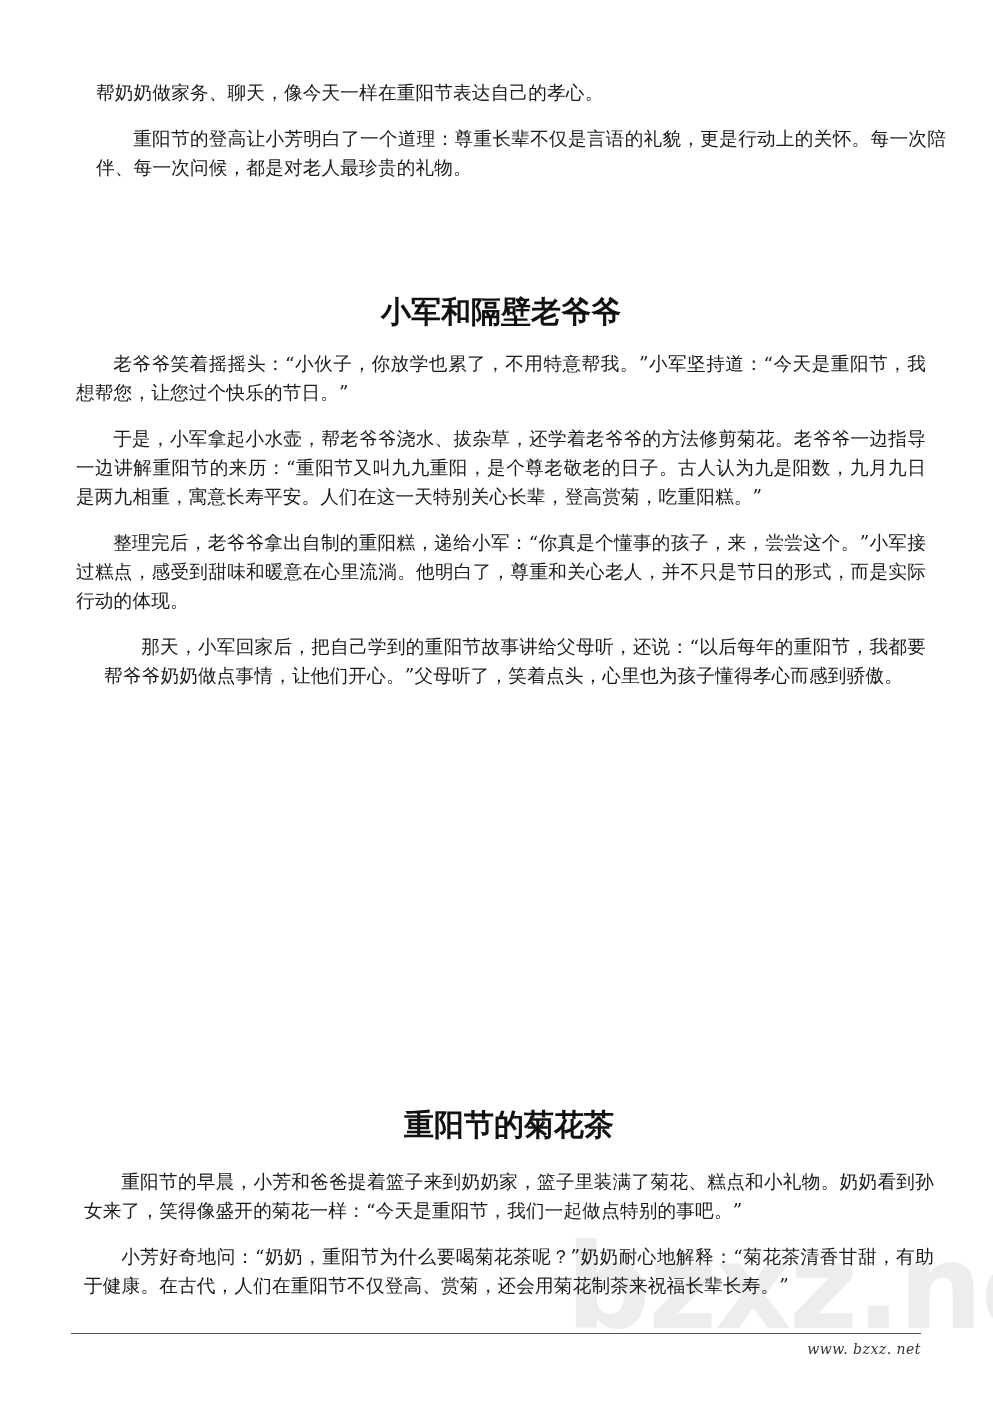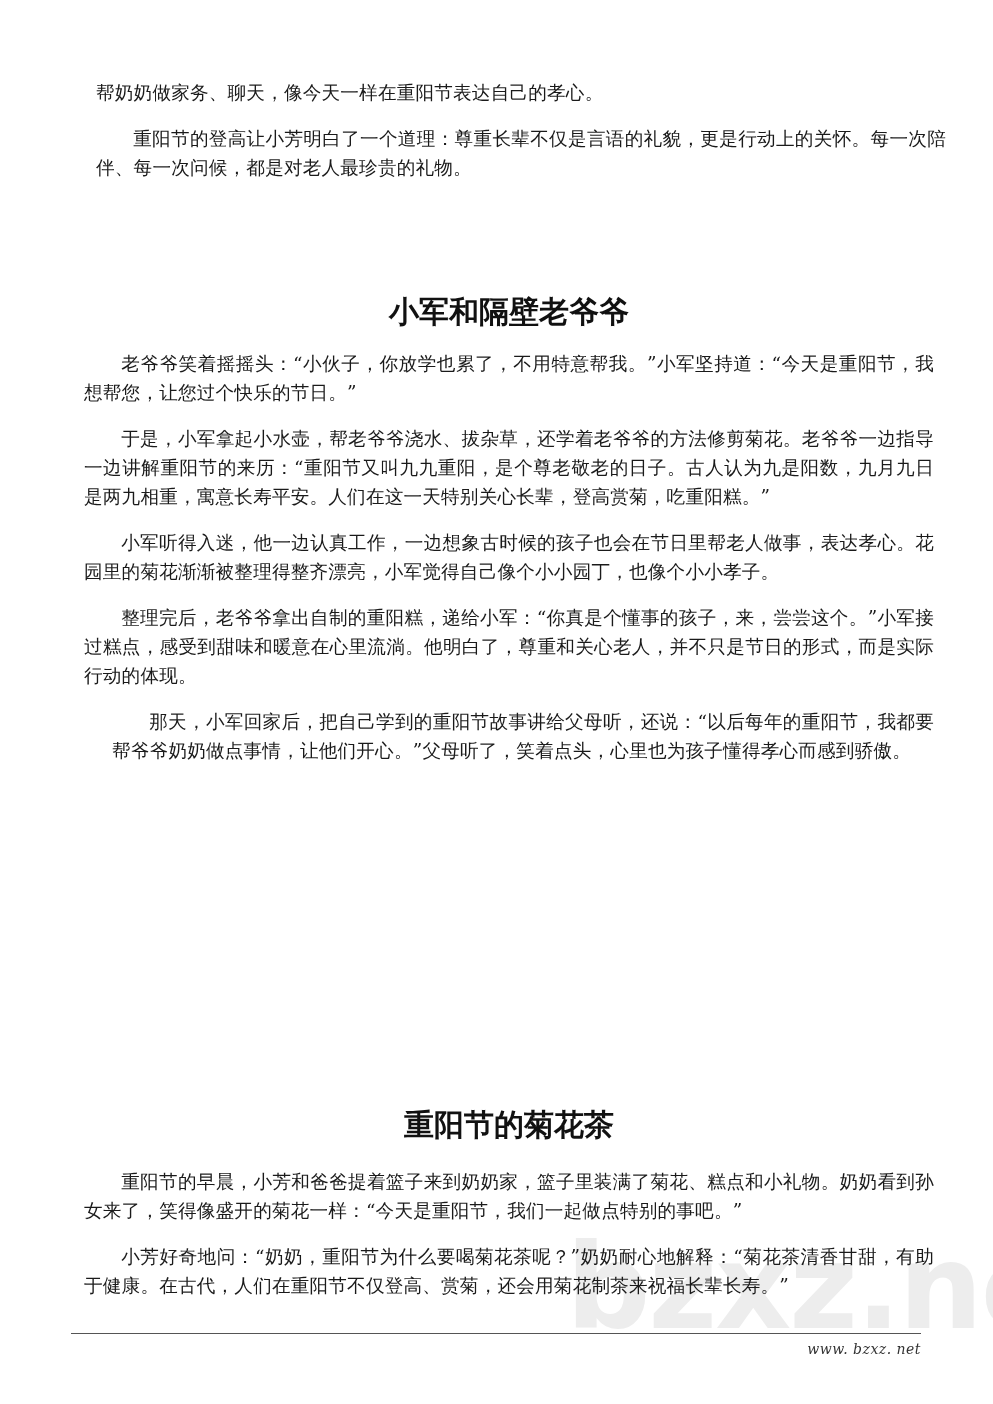--- a/index.html
+++ b/index.html
@@ -82,25 +82,24 @@
 
 <div class="watermark">bzxz.net</div>
 
 <div class="page">
 
   <div style="position:absolute; top:78px; left:0; width:850px;margin-left:24px;">
     <p class="para cont">帮奶奶做家务、聊天，像今天一样在重阳节表达自己的孝心。</p>
     <p class="para" style="margin-top:17px;">重阳节的登高让小芳明白了一个道理：尊重长辈不仅是言语的礼貌，更是行动上的关怀。每一次陪伴、每一次问候，都是对老人最珍贵的礼物。</p>
   </div>
 
-  <div style="position:absolute; top:292px; left:12px; width:850px;">
+  <div style="position:absolute; top:292px; left:4px; width:850px;">
     <h2 class="story-title">小军和隔壁老爷爷</h2>
     <p class="para" style="margin-top:17px;">老爷爷笑着摇摇头：“小伙子，你放学也累了，不用特意帮我。”小军坚持道：“今天是重阳节，我想帮您，让您过个快乐的节日。”</p>
     <p class="para" style="margin-top:17px;">于是，小军拿起小水壶，帮老爷爷浇水、拔杂草，还学着老爷爷的方法修剪菊花。老爷爷一边指导一边讲解重阳节的来历：“重阳节又叫九九重阳，是个尊老敬老的日子。古人认为九是阳数，九月九日是两九相重，寓意长寿平安。人们在这一天特别关心长辈，登高赏菊，吃重阳糕。”</p>
-    <p class="para" style="margin-top:17px;">小军听得入迷，他一边认真工作，一边想象古时候的孩子也会在节日里帮老人做事，表达孝心。花园里的菊花渐渐被整理得整齐漂亮，小军觉得自己像个小小园丁，也像个小小孝子。</p>
     <p class="para" style="margin-top:17px;">整理完后，老爷爷拿出自制的重阳糕，递给小军：“你真是个懂事的孩子，来，尝尝这个。”小军接过糕点，感受到甜味和暖意在心里流淌。他明白了，尊重和关心老人，并不只是节日的形式，而是实际行动的体现。</p>
     <p class="para" style="margin-top:17px;margin-left:28px;">那天，小军回家后，把自己学到的重阳节故事讲给父母听，还说：“以后每年的重阳节，我都要帮爷爷奶奶做点事情，让他们开心。”父母听了，笑着点头，心里也为孩子懂得孝心而感到骄傲。</p>
   </div>
 
   <div style="position:absolute; top:1105px; left:12px; width:850px;">
     <h2 class="story-title">重阳节的菊花茶</h2>
     <p class="para" style="margin-top:22px;">重阳节的早晨，小芳和爸爸提着篮子来到奶奶家，篮子里装满了菊花、糕点和小礼物。奶奶看到孙女来了，笑得像盛开的菊花一样：“今天是重阳节，我们一起做点特别的事吧。”</p>
     <p class="para" style="margin-top:17px;">小芳好奇地问：“奶奶，重阳节为什么要喝菊花茶呢？”奶奶耐心地解释：“菊花茶清香甘甜，有助于健康。在古代，人们在重阳节不仅登高、赏菊，还会用菊花制茶来祝福长辈长寿。”</p>
   </div>
 

